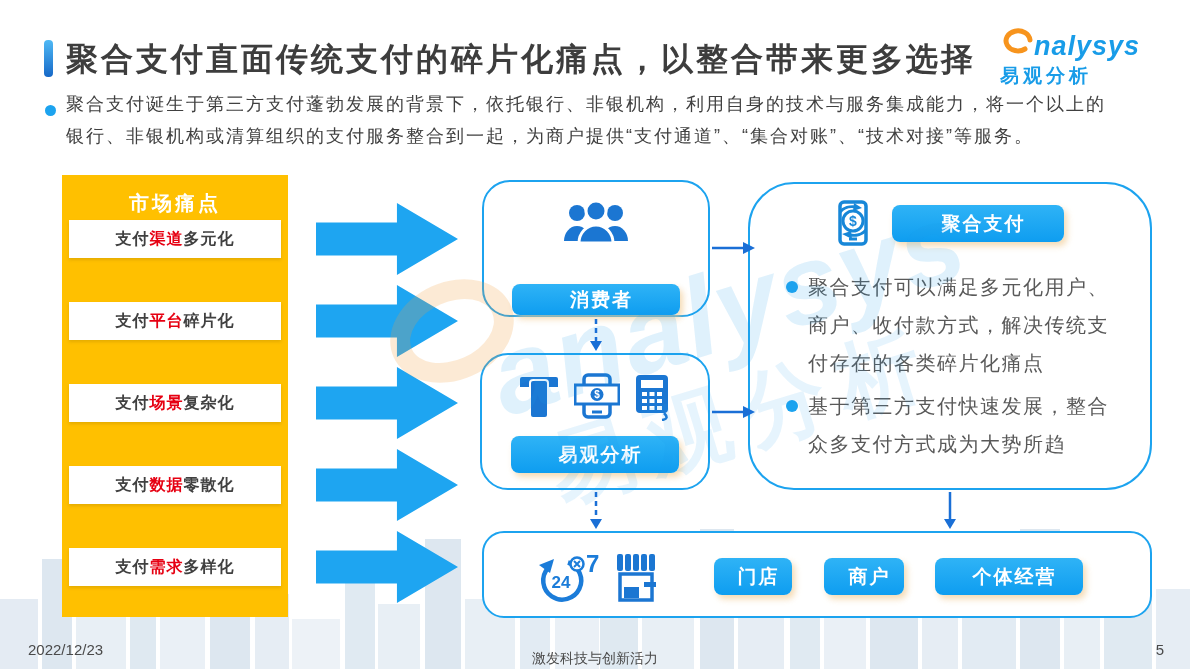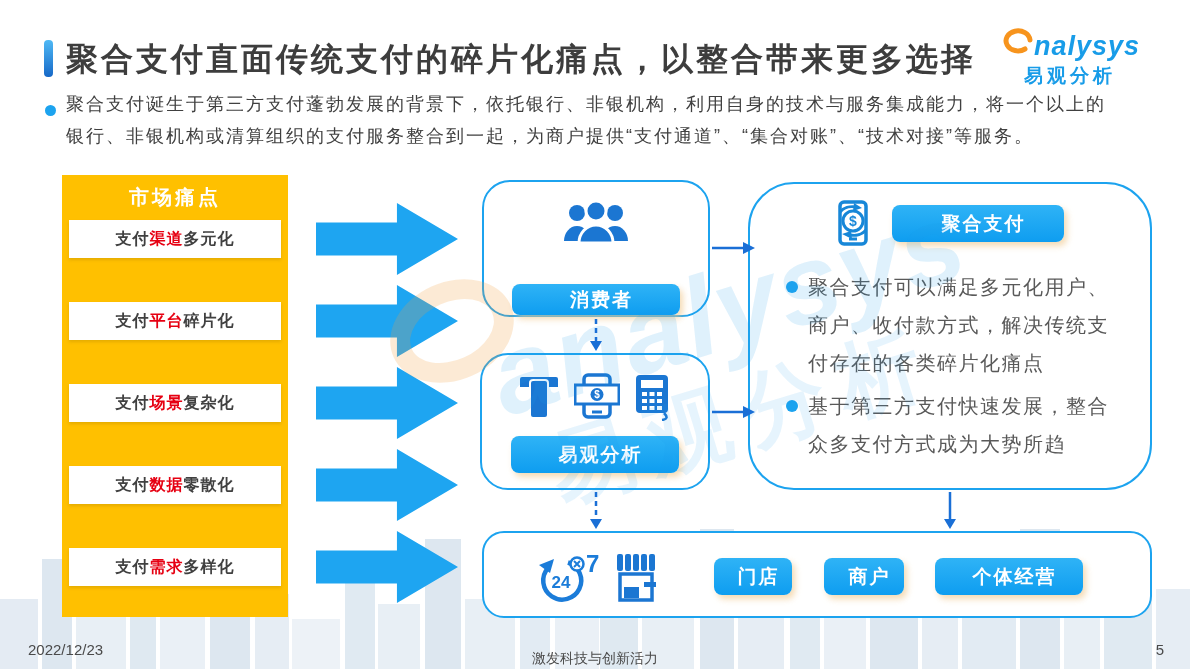--- a/index.html
+++ b/index.html
@@ -17,33 +17,33 @@
     transform:rotate(-24deg); z-index:3; pointer-events:none;
   }
   .wm { position:absolute; left:498px; top:242px; transform:rotate(-17deg); z-index:3; pointer-events:none; white-space:nowrap; }
   .wm-en { font-size:112px; font-weight:bold; font-style:italic; color:rgba(30,158,234,0.14); letter-spacing:2px; }
   .wm-cn { font-size:84px; font-weight:bold; color:rgba(30,158,234,0.11); letter-spacing:16px; margin:-14px 0 0 28px; }
   
   .accent-bar { position:absolute; left:44px; top:40px; width:9px; height:37px; border-radius:4px;
     background:linear-gradient(180deg,#4FB9F5,#1668C7); z-index:2; }
   .page-title { position:absolute; left:66px; top:38px; font-size:32px; font-weight:bold;
     color:#3D3D3D; letter-spacing:3px; z-index:2; }
-  .logo { position:absolute; right:50px; top:26px; z-index:2; text-align:center; }
+  .logo { position:absolute; right:50px; top:26px; z-index:2; text-align:left; }
   .logo-row { display:flex; align-items:flex-end; justify-content:flex-end; }
   .logo-en { font-size:27px; font-weight:bold; font-style:italic; color:#189CE8; letter-spacing:1px; line-height:1; }
   .logo-cn { font-size:19px; font-weight:bold; color:#189CE8; letter-spacing:4px; margin-top:3px; }
   
   .intro-dot { position:absolute; left:45px; top:105px; width:11px; height:11px; border-radius:50%;
     background:#1CA3EF; z-index:2; }
   .intro { position:absolute; left:66px; top:88px; width:1070px; font-size:18px; line-height:32px;
     color:#404040; letter-spacing:2px; white-space:pre-line; z-index:2; }
   
   .pain-panel { position:absolute; left:62px; top:175px; width:226px; height:442px;
     background:#FFC000; z-index:2; }
-  .pain-header { margin-top:9px; text-align:center; color:#fff; font-size:20px; font-weight:bold; letter-spacing:3px; }
+  .pain-header { margin-top:15px; text-align:center; color:#fff; font-size:20px; font-weight:bold; letter-spacing:3px; }
   .pain-item { position:absolute; left:7px; width:212px; height:38px; background:#fff;
     box-shadow:0 2px 3px rgba(120,90,0,0.20); display:flex; align-items:center; justify-content:center;
     font-size:16px; font-weight:600; color:#404040; letter-spacing:1px; }
   .kw { color:#E60012; font-weight:bold; }
   
   .big-arrow { position:absolute; left:316px; width:142px; height:72px; background:#1EA5F1; z-index:1;
     clip-path:polygon(0 27%,57% 27%,57% 0,100% 50%,57% 100%,57% 73%,0 73%); }
   
   .fbox { position:absolute; background:#fff; border:2px solid #1CA3EF; z-index:2; }
   .consumer-box { left:482px; top:180px; width:228px; height:137px; border-radius:28px;

